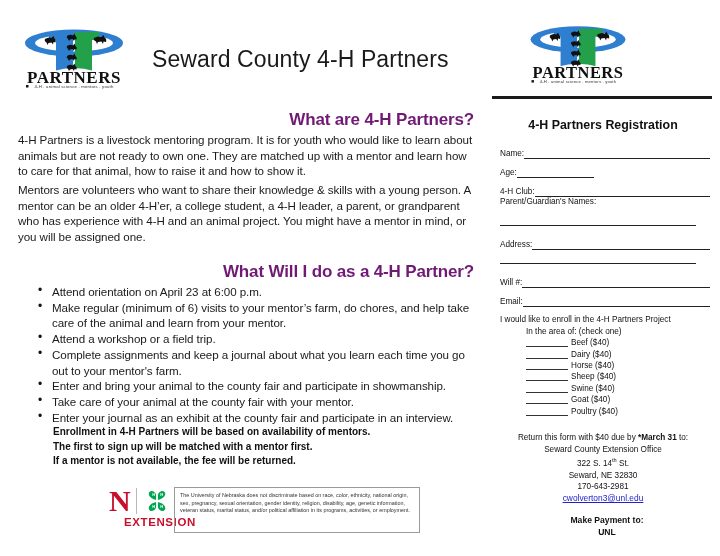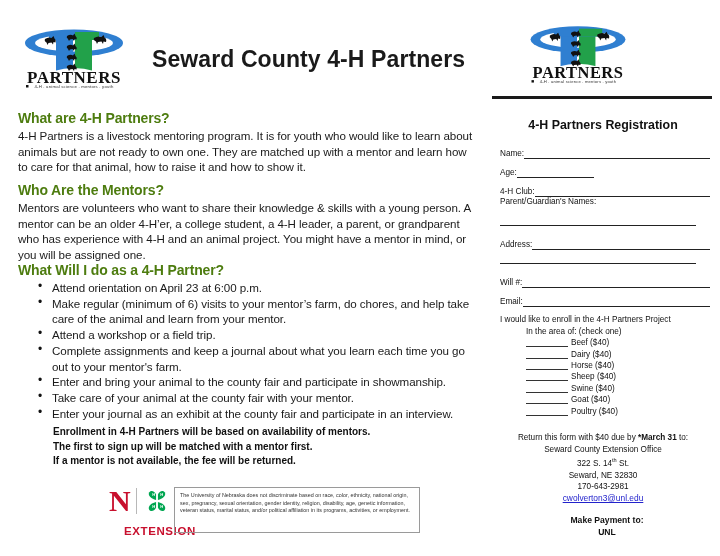--- a/index.html
+++ b/index.html
@@ -37,38 +37,39 @@
   .partners-logo {
     position: relative;
     flex: 0 0 auto;
   }
   .logo-lg { width: 112px; height: 64px; }
   .logo-sm { width: 124px; height: 62px; }
 
   .main-title {
     font-family: "Liberation Sans", sans-serif;
     font-size: 23px;
-    font-weight: 700;
+    font-weight: 400;
     color: #1a1a1a;
     margin-left: 22px;
     letter-spacing: 0.1px;
     white-space: nowrap;
   }
 
   .section {
     position: absolute;
     left: 18px;
     width: 456px;
   }
   .section-head {
-    font-size: 14px;
-    font-weight: bold;
-    color: #4d7c0f;
+    font-size: 17px;
+    font-weight: bold;
+    color: #701a75;
     margin: 0 0 2px 0;
     letter-spacing: -0.15px;
+    text-align: right;
   }
   .section-body {
     font-size: 11.6px;
     line-height: 15.6px;
     color: #1a1a1a;
     letter-spacing: -0.08px;
   }
 
   ul.bullets {
     margin: 1px 0 0 0;
@@ -135,21 +136,21 @@
     width: 1px;
     height: 26px;
     background: #b8b8b8;
   }
   .ext-word {
     font-family: "Liberation Sans", sans-serif;
     font-weight: bold;
     font-size: 11.5px;
     letter-spacing: 0.6px;
     color: #c8102e;
-    margin-top: 10px;
+    margin-top: 1px;
     padding-left: 40px;
   }
 
   .disclaimer {
     position: absolute;
     left: 174px;
     top: 487px;
     width: 246px;
     height: 46px;
     border: 1px solid #9a9a9a;
@@ -313,21 +314,20 @@
     </div>
     <div class="main-title">Seward County 4-H Partners</div>
   </div>
 
   <div class="section" style="top:110px;">
     <div class="section-head">What are 4-H Partners?</div>
     <div class="section-body">4-H Partners is a livestock mentoring program. It is for youth who would like to learn about animals but are not ready to own one. They are matched up with a mentor and learn how to care for that animal, how to raise it and how to show it.</div>
   </div>
 
   <div class="section" style="top:182px;">
-    <div class="section-head">Who Are the Mentors?</div>
     <div class="section-body">Mentors are volunteers who want to share their knowledge &amp; skills with a young person. A mentor can be an older 4-H’er, a college student, a 4-H leader, a parent, or grandparent who has experience with 4-H and an animal project. You might have a mentor in mind, or you will be assigned one.</div>
   </div>
 
   <div class="section" style="top:262px;">
     <div class="section-head">What Will I do as a 4-H Partner?</div>
     <ul class="bullets">
       <li>Attend orientation on April 23 at 6:00 p.m.</li>
       <li>Make regular (minimum of 6) visits to your mentor’s farm, do chores, and help take care of the animal and learn from your mentor.</li>
       <li>Attend a workshop or a field trip.</li>
       <li>Complete assignments and keep a journal about what you learn each time you go out to your mentor's farm.</li>

